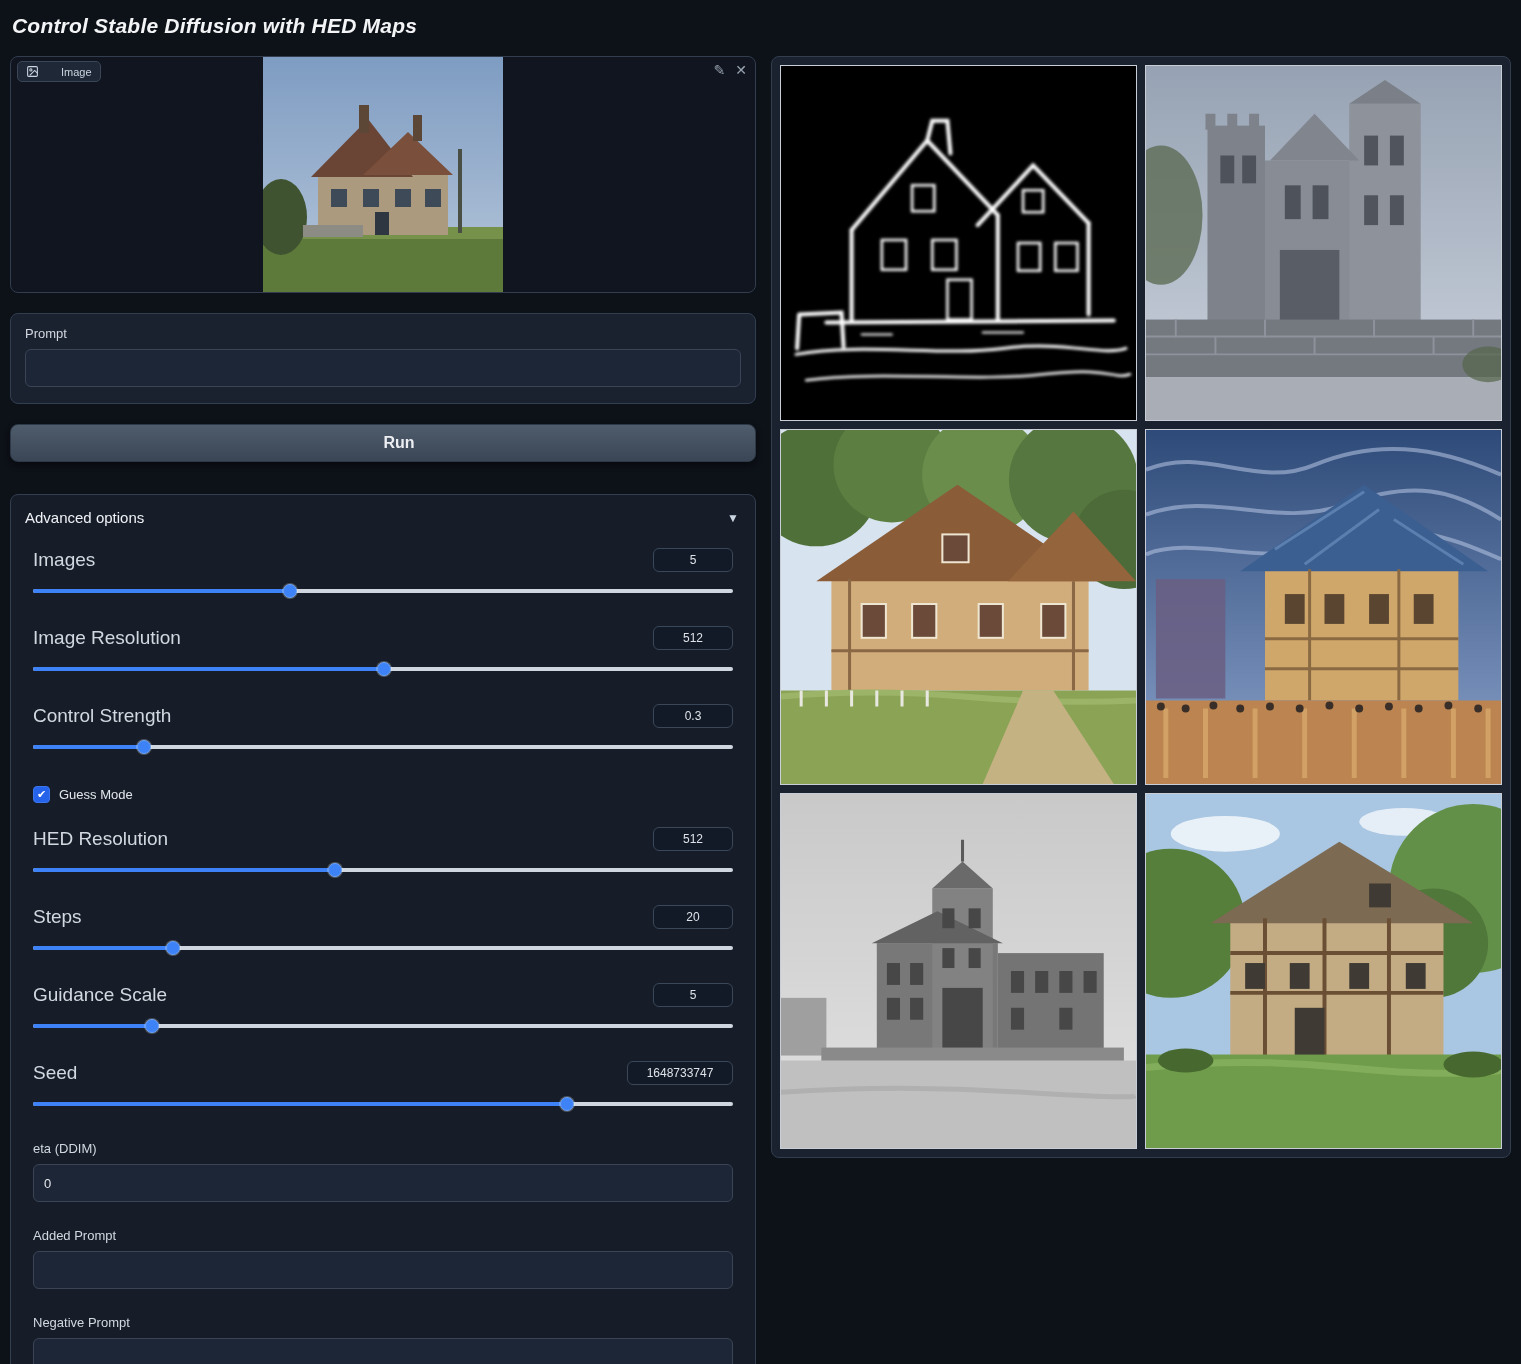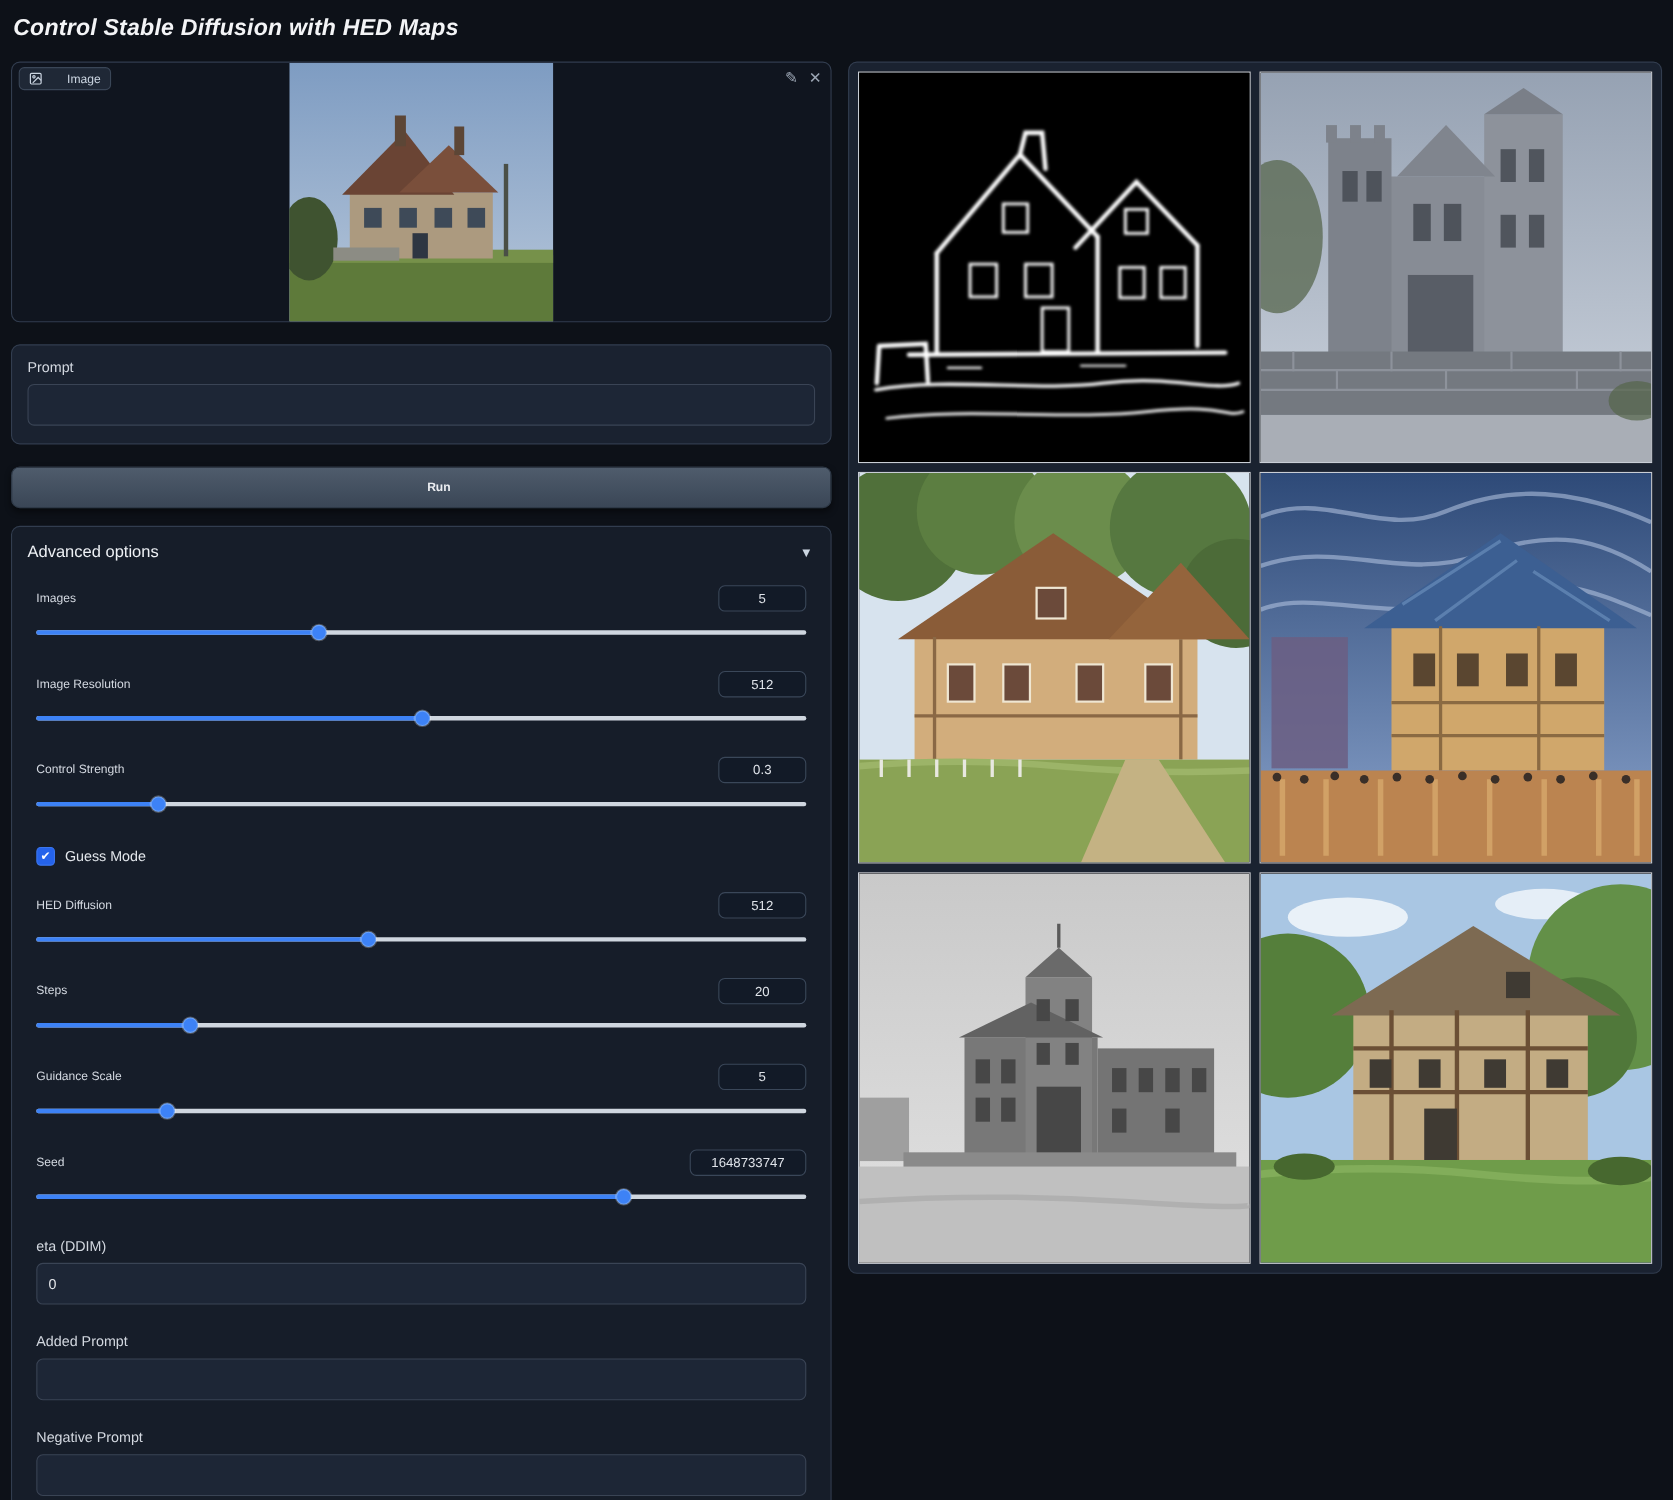--- a/index.html
+++ b/index.html
@@ -35,41 +35,41 @@
   
   .prompt-block { padding:12px 14px 16px 14px; margin-bottom:20px; }
   .field-label { display:block; font-size:13px; color:#d3d8e0; margin-bottom:8px; }
   .text-input {
     width:100%; height:38px; background:#1d2636; border:1px solid #3a4455; border-radius:6px;
     color:#e5e7eb; font-size:13px; padding:0 10px; font-family:inherit; outline:none;
   }
 
   
   .run-button {
-    width:100%; height:38px; margin-bottom:16px;
+    width:100%; height:38px; margin-bottom:32px;
     background:linear-gradient(180deg,#4f5c6c,#3a4656);
     border:1px solid #2e3947; border-radius:8px;
-    color:#eceef2; font-size:11px; font-weight:bold; font-family:inherit; cursor:pointer;
+    color:#eceef2; font-size:16px; font-weight:bold; font-family:inherit; cursor:pointer;
     box-shadow:0 3px 6px rgba(0,0,0,.45);
     padding-left:32px;
   }
 
   
   .advanced-panel { background:#161d29; padding:0 0 14px 0; }
   .accordion-header {
     display:flex; justify-content:space-between; align-items:center;
     padding:14px 16px 12px 14px; cursor:pointer;
   }
   .accordion-title { font-size:15px; color:#eef1f5; }
   .accordion-arrow { font-size:12px; color:#cbd5e1; }
   .adv-body { padding:0 10px; }
 
   .control { padding:10px 12px 4px 12px; margin-bottom:6px; }
   .control-head { display:flex; justify-content:space-between; align-items:center; margin-bottom:12px; }
-  .control-label { font-size:11px; color:#d3d8e0; }
+  .control-label { font-size:19px; color:#d3d8e0; }
   .slider-value {
     width:80px; height:24px; background:#121a27; border:1px solid #3a4759; border-radius:6px;
     color:#dfe3e9; font-size:12px; text-align:center; font-family:inherit; outline:none;
   }
   .slider-value.wide { width:106px; }
   .slider-track { position:relative; height:14px; margin:0 0 8px 0; }
   .slider-track::before {
     content:""; position:absolute; left:0; right:0; top:5px; height:4px;
     background:#cfd6df; border-radius:2px;
   }
@@ -203,21 +203,21 @@
 
           <label class="checkbox-row">
             <span class="checkbox-box">
               <span>✔</span>
             </span>
             <span class="checkbox-label">Guess Mode</span>
           </label>
 
           <div class="control">
             <div class="control-head">
-              <span class="control-label">HED Diffusion</span>
+              <span class="control-label">HED Resolution</span>
               <input class="slider-value" value="512" style="">
             </div>
             <div class="slider-track">
               <div class="slider-fill" style="width: 43.1%;"></div>
               <div class="slider-handle" style="left: 43.1%;"></div>
             </div>
           </div>
 
           <div class="control">
             <div class="control-head">

